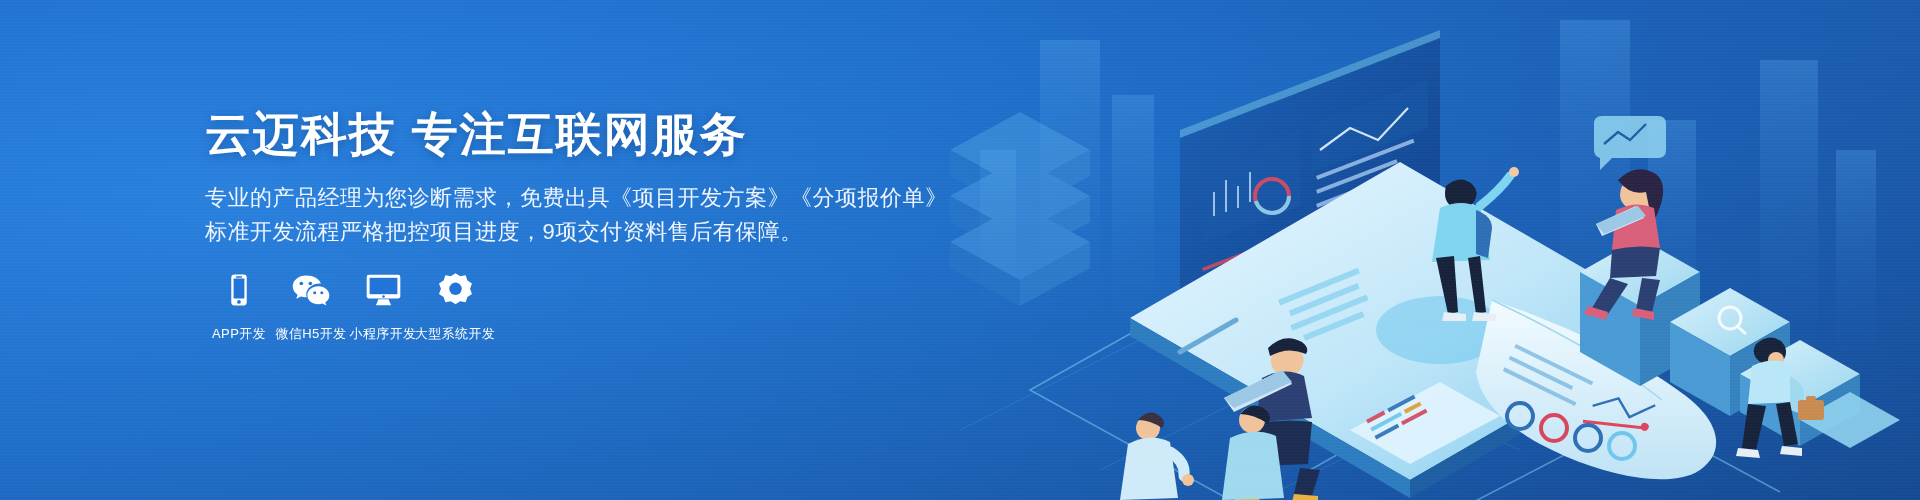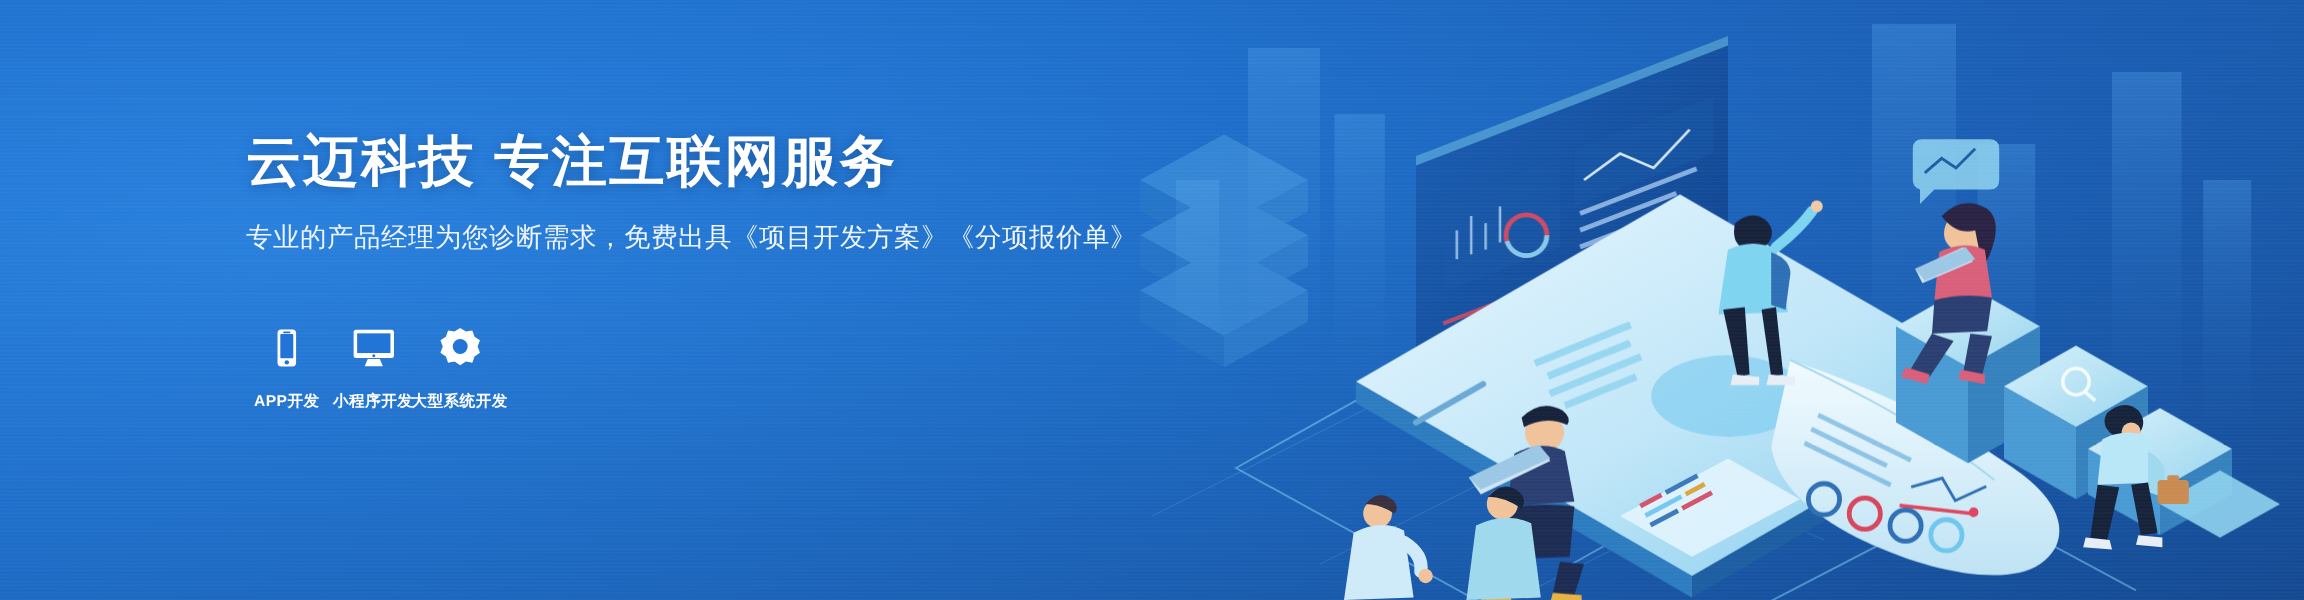--- a/index.html
+++ b/index.html
@@ -31,21 +31,21 @@
     text-shadow:0 2px 10px rgba(8,40,90,.35);
   }
   .sub{
     position:absolute;left:205px;
     font-size:22px;color:#eef5ff;line-height:1.55;
     white-space:nowrap;letter-spacing:.5px;
   }
   .sub.l1{top:146px;}
   .sub.l2{top:180px;}
 
-  .icons{position:absolute;left:203px;top:232px;display:flex;align-items:flex-start;font-weight:bold;}
+  .icons{position:absolute;left:203px;top:232px;display:flex;align-items:flex-start;}
   .icon-item{
     display:flex;flex-direction:column;align-items:center;
     width:72px;margin-right:0px;
   }
   .icon-glyph{
     height:46px;width:46px;display:flex;align-items:center;justify-content:center;
     margin-bottom:12px;
   }
   .icon-glyph svg{display:block;}
   .icon-label{
@@ -294,36 +294,50 @@
       </g>
     </g>
   </svg>
 
   <div class="content">
 
     <div class="title">云迈科技 专注互联网服务</div>
 
     <div class="sub l1">专业的产品经理为您诊断需求，免费出具《项目开发方案》《分项报价单》</div>
 
+    <div class="sub l2">标准开发流程严格把控项目进度，9项交付资料售后有保障。</div>
 
     <div class="icons">
 
       <div class="icon-item">
         <div class="icon-glyph">
           <svg viewBox="0 0 44 44" width="34" height="34" fill="#ffffff">
             <rect x="12" y="2" width="20" height="40" rx="4"></rect>
             <rect x="15" y="7" width="14" height="26" rx="1" fill="#2274d6"></rect>
             <rect x="18" y="4.2" width="8" height="1.8" rx="0.9" fill="#2274d6"></rect>
             <circle cx="22" cy="37.5" r="2.4" fill="#2274d6"></circle>
           </svg>
         </div>
         <div class="icon-label">APP开发</div>
       </div>
 
 
+      <div class="icon-item">
+        <div class="icon-glyph">
+          <svg viewBox="0 0 48 44" width="40" height="37" fill="#ffffff">
+            <path d="M18 4C9.2 4 2 9.8 2 17c0 4 2.3 7.6 5.9 10L6.3 32l5.6-2.9c1.9.6 4 .9 6.1.9h.8c-.3-1-.5-2-.5-3.1 0-7.3 7.2-13.2 16.1-13.2.5 0 1 0 1.5.1C34.4 8.2 27 4 18 4z"></path>
+            <circle cx="12.4" cy="13.6" r="2.2" fill="#2274d6"></circle>
+            <circle cx="23.2" cy="13.6" r="2.2" fill="#2274d6"></circle>
+            <path d="M46 27.6c0-6-5.9-10.8-13.2-10.8S19.6 21.6 19.6 27.6 25.5 38.4 32.8 38.4c1.7 0 3.3-.3 4.8-.7L42.4 40l-1.2-3.8c3-1.9 4.8-4.9 4.8-8.6z"></path>
+            <circle cx="28.4" cy="24.8" r="1.8" fill="#2274d6"></circle>
+            <circle cx="37" cy="24.8" r="1.8" fill="#2274d6"></circle>
+          </svg>
+        </div>
+        <div class="icon-label">微信H5开发</div>
+      </div>
 
       <div class="icon-item">
         <div class="icon-glyph">
           <svg viewBox="0 0 44 40" width="37" height="34" fill="#ffffff">
             <rect x="2" y="2" width="40" height="28" rx="2.5"></rect>
             <rect x="5.5" y="5.5" width="33" height="19.5" fill="#2274d6"></rect>
             <circle cx="22" cy="27.6" r="1.5" fill="#2274d6"></circle>
             <path d="M16 31 L28 31 L31 38 L13 38 Z"></path>
           </svg>
         </div>

